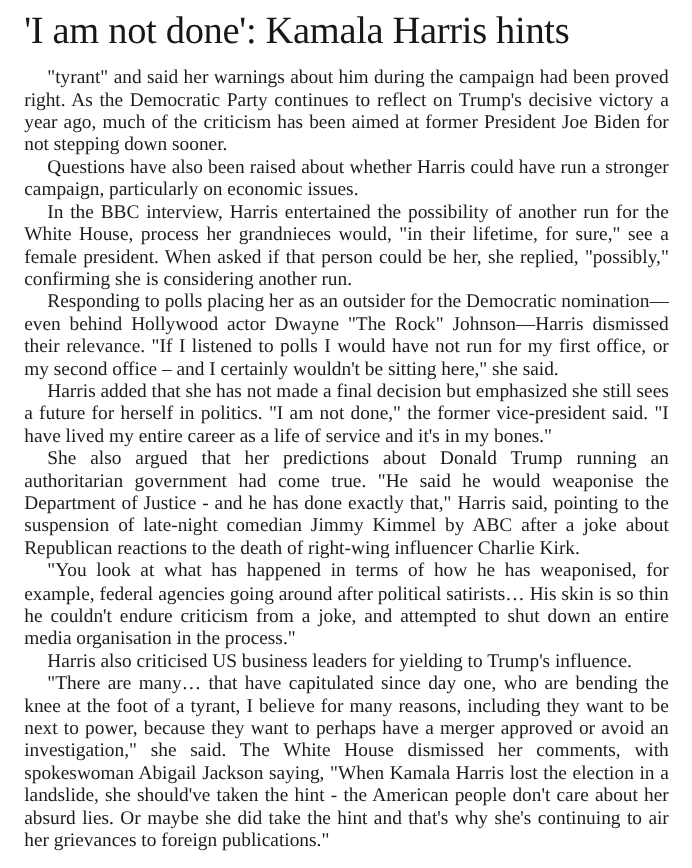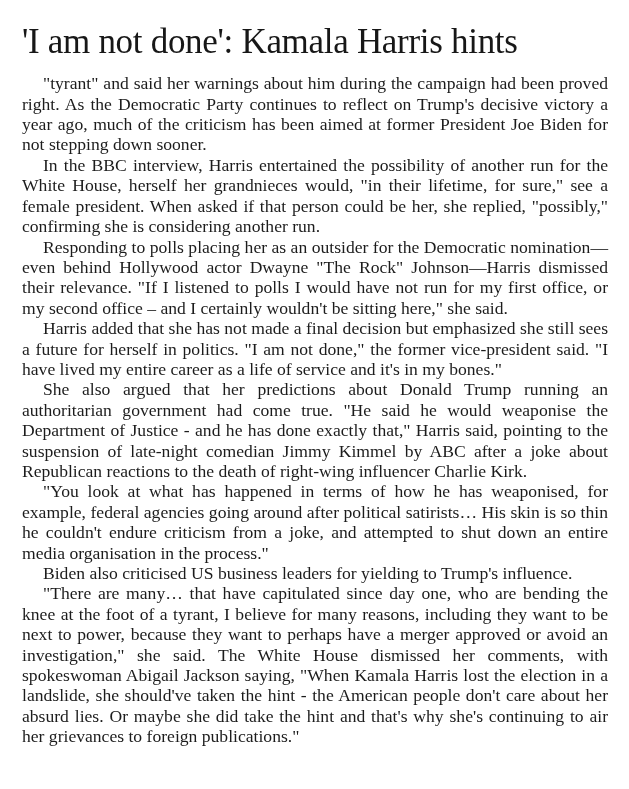--- a/index.html
+++ b/index.html
@@ -8,21 +8,21 @@
       background: #ffffff;
     }
     .page {
       position: relative;
       width: 629px;
       height: 789px;
       box-sizing: border-box;
       background: #ffffff;
       color: #1c1c1c;
       font-family: "Liberation Serif", serif;
-      padding: 20px 21px 0 22px;
+      padding: 6px 21px 0 22px;
       overflow: hidden;
     }
     .headline {
       font-family: "Liberation Serif", serif;
       font-weight: normal;
       font-size: 35px;
       letter-spacing: -0.3px;
       line-height: 1.15;
       margin: 2px 0 11px 0;
       white-space: nowrap;
@@ -39,21 +39,22 @@
       -webkit-hyphens: auto;
     }
   </style>
 </head>
 <body>
 
 <div class="page">
   <h1 class="headline">'I am not done': Kamala Harris hints</h1>
   <div class="body-text">
       <p>"tyrant" and said her warnings about him during the campaign had been proved right. As the Democratic Party continues to reflect on Trump's decisive victory a year ago, much of the criticism has been aimed at former President Joe Biden for not stepping down sooner.</p>
-      <p>In the BBC interview, Harris entertained the possibility of another run for the White House, herself her grandnieces would, "in their lifetime, for sure," see a female president. When asked if that person could be her, she replied, "possibly," confirming she is considering another run.</p>
+      <p>Questions have also been raised about whether Harris could have run a stronger campaign, particularly on economic issues.</p>
+      <p>In the BBC interview, Harris entertained the possibility of another run for the White House, process her grandnieces would, "in their lifetime, for sure," see a female president. When asked if that person could be her, she replied, "possibly," confirming she is considering another run.</p>
       <p>Responding to polls placing her as an outsider for the Democratic nomination—even behind Hollywood actor Dwayne "The Rock" Johnson—Harris dismissed their relevance. "If I listened to polls I would have not run for my first office, or my second office – and I certainly wouldn't be sitting here," she said.</p>
       <p>Harris added that she has not made a final decision but emphasized she still sees a future for herself in politics. "I am not done," the former vice-president said. "I have lived my entire career as a life of service and it's in my bones."</p>
       <p>She also argued that her predictions about Donald Trump running an authoritarian government had come true. "He said he would weaponise the Department of Justice - and he has done exactly that," Harris said, pointing to the suspension of late-night comedian Jimmy Kimmel by ABC after a joke about Republican reactions to the death of right-wing influencer Charlie Kirk.</p>
       <p>"You look at what has happened in terms of how he has weaponised, for example, federal agencies going around after political satirists… His skin is so thin he couldn't endure criticism from a joke, and attempted to shut down an entire media organisation in the process."</p>
-      <p>Biden also criticised US business leaders for yielding to Trump's influence.</p>
+      <p>Harris also criticised US business leaders for yielding to Trump's influence.</p>
       <p>"There are many… that have capitulated since day one, who are bending the knee at the foot of a tyrant, I believe for many reasons, including they want to be next to power, because they want to perhaps have a merger approved or avoid an investigation," she said. The White House dismissed her comments, with spokeswoman Abigail Jackson saying, "When Kamala Harris lost the election in a landslide, she should've taken the hint - the American people don't care about her absurd lies. Or maybe she did take the hint and that's why she's continuing to air her grievances to foreign publications."</p>
     </div>
 </div>
 
 </body></html>

